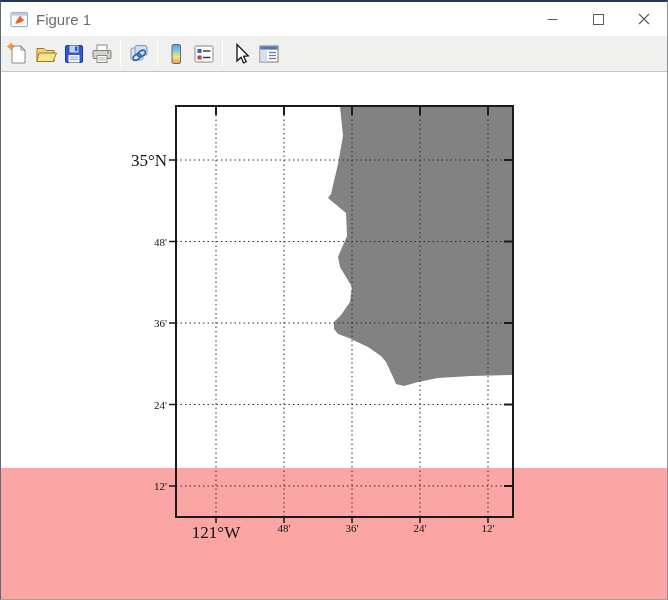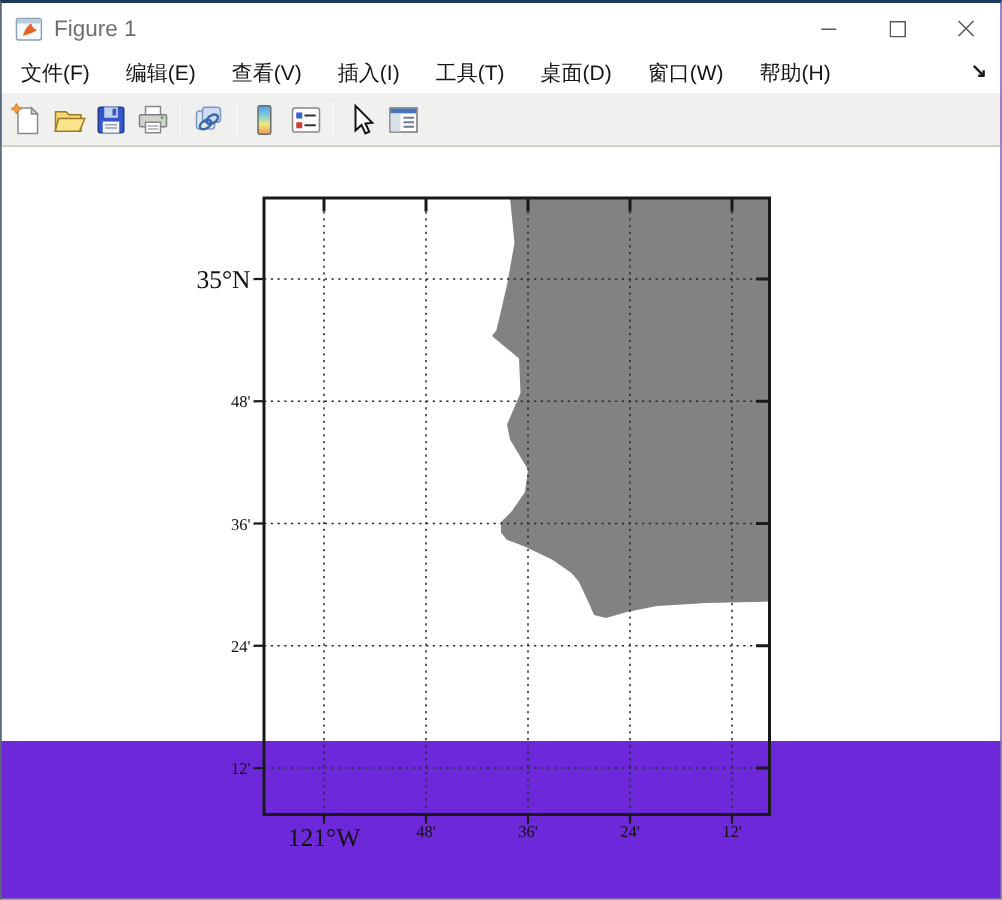--- a/index.html
+++ b/index.html
@@ -1,20 +1,20 @@
 <!DOCTYPE html>
 <html><head>
 <meta charset="utf-8">
 <style>
   * { box-sizing: border-box; margin: 0; padding: 0; }
   html,body { background:#ffffff; }
   body { font-family:"Liberation Sans", sans-serif; }
 
   .window {
-    position:relative; width:668px; height:600px; background:#6d28d9;
+    position:relative; width:668px; height:600px; background:#fca5a5;
     border-top:2px solid #1f3b5c;
     border-left:1px solid #5d6a78;
     border-right:1px solid #8f8f8f;
     border-bottom:1px solid #a4a494;
     overflow:hidden;
   }
 
   
   .titlebar { height:34px; display:flex; align-items:center; background:#fff; }
   .title-icon { width:19px; height:19px; margin:0 7px 0 9px; flex:0 0 auto; }
@@ -67,31 +67,20 @@
       </div>
       <div class="win-btn">
         <svg width="12" height="12" viewBox="0 0 12 12">
           <line x1="1" y1="1" x2="11" y2="11" stroke="#5a5a5a" stroke-width="1.1"></line>
           <line x1="11" y1="1" x2="1" y2="11" stroke="#5a5a5a" stroke-width="1.1"></line>
         </svg>
       </div>
     </div>
   </div>
 
-  <div class="menubar">
-    <span class="menu-item">文件(F)</span>
-    <span class="menu-item">编辑(E)</span>
-    <span class="menu-item">查看(V)</span>
-    <span class="menu-item">插入(I)</span>
-    <span class="menu-item">工具(T)</span>
-    <span class="menu-item">桌面(D)</span>
-    <span class="menu-item">窗口(W)</span>
-    <span class="menu-item">帮助(H)</span>
-    <span class="dock-arrow">↘</span>
-  </div>
 
   <div class="toolbar">
 
     <div class="tb-btn">
       <svg width="24" height="24" viewBox="0 0 24 24">
         <path d="M6,4 h9 l4,4 v13 H6 Z" fill="#ffffff" stroke="#8a8a8a"></path>
         <path d="M15,4 l4,4 h-4 Z" fill="#d9d9d9" stroke="#8a8a8a"></path>
         <path d="M5,1 l1.2,2.3 2.4,1.2 -2.4,1.2 L5,8 3.8,5.7 1.4,4.5 3.8,3.3 Z" fill="#f59d3d" stroke="#d9730f" stroke-width="0.6"></path>
       </svg>
     </div>

